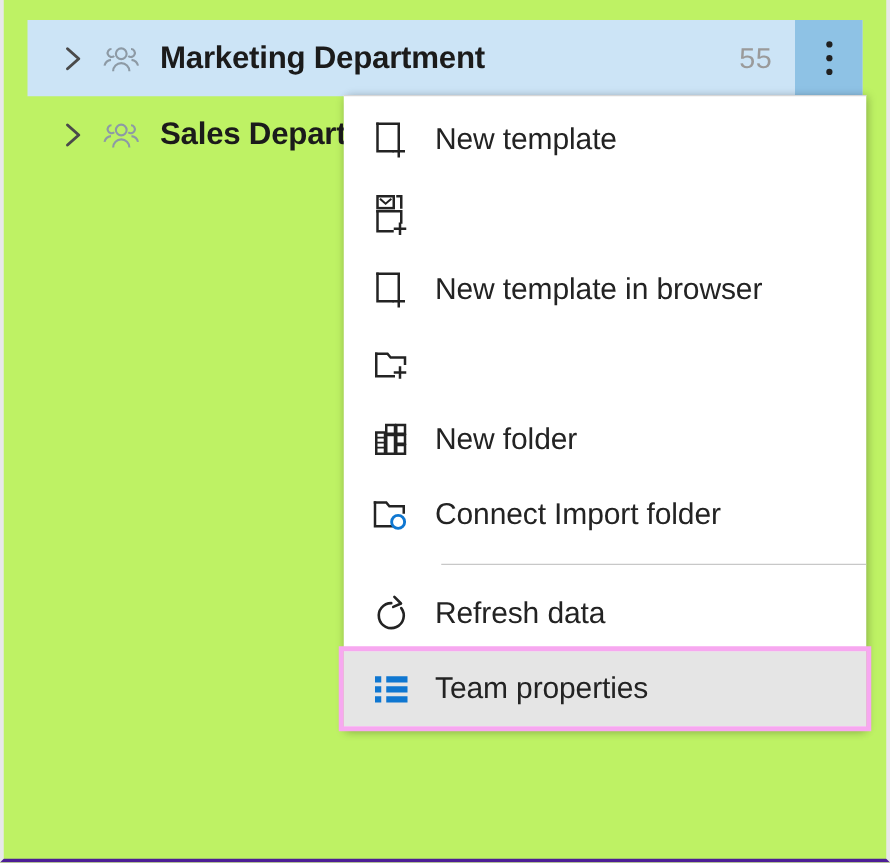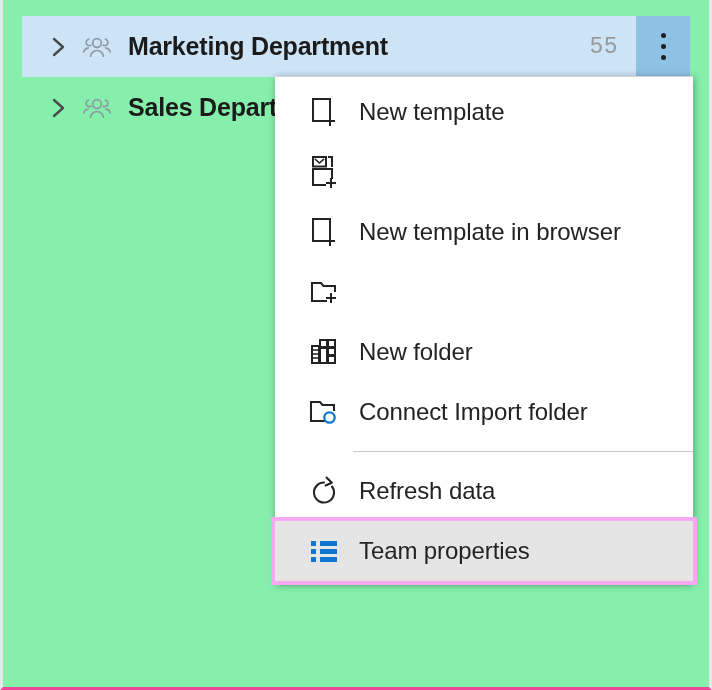--- a/index.html
+++ b/index.html
@@ -10,24 +10,24 @@
     width: 712px;
     height: 690px;
     background: #ffffff;
     font-family: "Liberation Sans", sans-serif;
     overflow: hidden;
     position: relative;
   }
   #app {
     position: absolute;
     inset: 0;
-    background: #86efac;
+    background: #bef264;
     border-left: 3px solid #e8e8e8;
     border-right: 3px solid #e8e8e8;
-    border-bottom: 3px solid #ec4899;
+    border-bottom: 3px solid #4c1d95;
     box-sizing: border-box;
     text-align: center;
   }
 
   
   .tree {
     position: absolute;
     top: 16px;
     left: 19px;
     right: 19px;
@@ -65,21 +65,20 @@
     margin-left: 11px;
     white-space: nowrap;
     letter-spacing: -0.2px;
   }
   .tree-count {
     margin-left: auto;
     font-size: 23px;
     color: #9a9a9a;
     padding-right: 18px;
     letter-spacing: 0.5px;
-    font-family: Liberation Mono, monospace;
   }
   .kebab-button {
     width: 54px;
     align-self: stretch;
     background: #8ec2e5;
     display: flex;
     align-items: center;
     justify-content: center;
     flex: 0 0 auto;
   }
@@ -107,21 +106,21 @@
     border-top: 1px solid #d6d6d6;
     box-shadow: 0 2px 7px rgba(0,0,0,0.22), 3px 0 7px rgba(0,0,0,0.13);
     padding-top: 5px;
     padding-bottom: 3px;
     box-sizing: border-box;
   }
   .menu-item {
     height: 60px;
     display: flex;
     align-items: center;
-    padding-left: 32px;
+    padding-left: 21px;
     box-sizing: border-box;
     position: relative;
   }
   .menu-item .mi-icon {
     width: 34px;
     height: 34px;
     display: flex;
     align-items: center;
     justify-content: center;
     flex: 0 0 auto;

